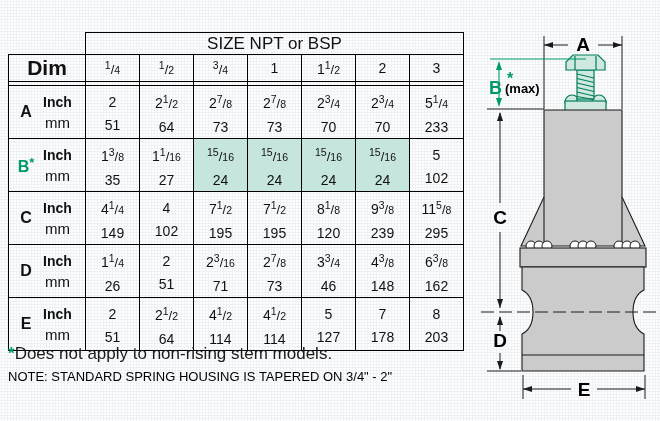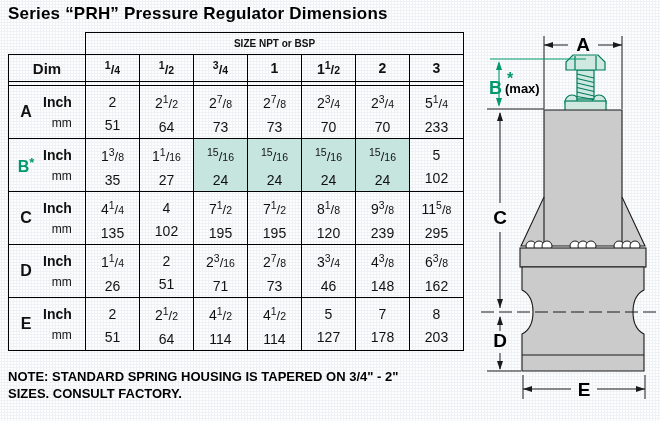--- a/index.html
+++ b/index.html
@@ -10,52 +10,51 @@
     background:#fefefe;
     background-image:radial-gradient(rgba(150,170,185,.14) 1px,transparent 1.1px);
     background-size:3px 3px;
   }
   .title{position:absolute;left:8px;top:4px;font-size:17px;font-weight:bold;color:#000;letter-spacing:.2px}
 
   table{position:absolute;left:8px;top:32px;border-collapse:collapse;table-layout:fixed;background:transparent}
   col.c0{width:77px} col.cs{width:54px}
   th,td{border:1px solid #000;text-align:center;padding:0;font-weight:normal}
   .ghost{border:none;background:transparent}
-  .size-group{height:22px;font-size:10px;font-weight:bold}
-  .dim-h{height:27px;font-size:15px;font-weight:bold}
-  .size-h{height:27px;font-size:14px;font-weight:bold}
+  .size-group{height:22px;font-size:17px;font-weight:normal}
+  .dim-h{height:27px;font-size:21px;font-weight:bold}
+  .size-h{height:27px;font-size:14px;font-weight:normal}
   tr.spacer td{height:4px}
   tbody td{height:50px;font-size:14px}
   .dim-inner{display:flex;align-items:center;justify-content:flex-start;height:50px}
   .dim-letter{width:34px;text-align:center;font-size:16px;font-weight:bold}
   .dim-star{font-size:13px;vertical-align:5px}
-  .dim-units{text-align:right}
+  .dim-units{text-align:center}
   .u-inch{display:block;font-weight:bold;font-size:14px;line-height:22px}
-  .u-mm{display:block;font-size:12px;line-height:20px}
+  .u-mm{display:block;font-size:15px;line-height:20px}
   .v-inch{line-height:24px;margin-top:1px}
   .v-mm{line-height:22px}
   .fnum{font-size:10.5px;vertical-align:5px}
   .fsl{font-size:13px}
   .fden{font-size:10.5px}
   .hl{background:#c6e5df}
   .green{color:#00996b}
 
   .foot-star{position:absolute;left:8px;top:344px;font-size:17px;color:#1a1a1a}
   .foot-star .star{color:#00996b;font-weight:bold}
-  .note{position:absolute;left:8px;top:368px;font-size:13px;font-weight:bold;line-height:17px;white-space:nowrap;color:#000}
+  .note{position:absolute;left:8px;top:368px;font-size:13px;font-weight:normal;line-height:17px;white-space:nowrap;color:#000}
 
   svg{position:absolute;left:0;top:0;pointer-events:none}
   .svg-label{font-family:"Liberation Sans",sans-serif;font-weight:bold}
 </style>
 </head>
 <body>
 
 <div class="stage">
 
-  <div class="title">Series “PRH” Pressure Regulator Dimensions</div>
 
   <table>
     <colgroup>
         <col class="c0">
         <col class="cs">
         <col class="cs">
         <col class="cs">
         <col class="cs">
         <col class="cs">
         <col class="cs">
@@ -171,21 +170,21 @@
             <div class="dim-inner">
               <span class="dim-letter">C</span>
               <span class="dim-units">
                 <span class="u-inch">Inch</span>
                 <span class="u-mm">mm</span>
               </span>
             </div>
           </td>
           <td class="">
             <div class="v-inch">4<span class="fnum">1</span><span class="fsl">/</span><span class="fden">4</span></div>
-            <div class="v-mm">135</div>
+            <div class="v-mm">149</div>
           </td>
           <td class="">
             <div class="v-inch">4</div>
             <div class="v-mm">102</div>
           </td>
           <td class="">
             <div class="v-inch">7<span class="fnum">1</span><span class="fsl">/</span><span class="fden">2</span></div>
             <div class="v-mm">195</div>
           </td>
           <td class="">
@@ -279,24 +278,24 @@
             <div class="v-mm">178</div>
           </td>
           <td class="">
             <div class="v-inch">8</div>
             <div class="v-mm">203</div>
           </td>
         </tr>
       </tbody>
   </table>
 
+  <div class="foot-star"><span class="star">*</span><span>Does not apply to non-rising stem models.</span></div>
 
   <div class="note">
     <div>NOTE: STANDARD SPRING HOUSING IS TAPERED ON 3/4" -  2"</div>
-    <div>SIZES.  CONSULT FACTORY.</div>
   </div>
 
   <svg width="660" height="421" viewBox="0 0 660 421">
 
     <g stroke="#007c5a" stroke-width="1.2" fill="#cfe9e1">
       <circle cx="572" cy="102" r="7"></circle>
         <circle cx="585" cy="100" r="8"></circle>
         <circle cx="599" cy="102" r="7"></circle>
       <rect x="565" y="101" width="41" height="10"></rect>
       <rect x="577" y="70" width="17" height="29"></rect>

